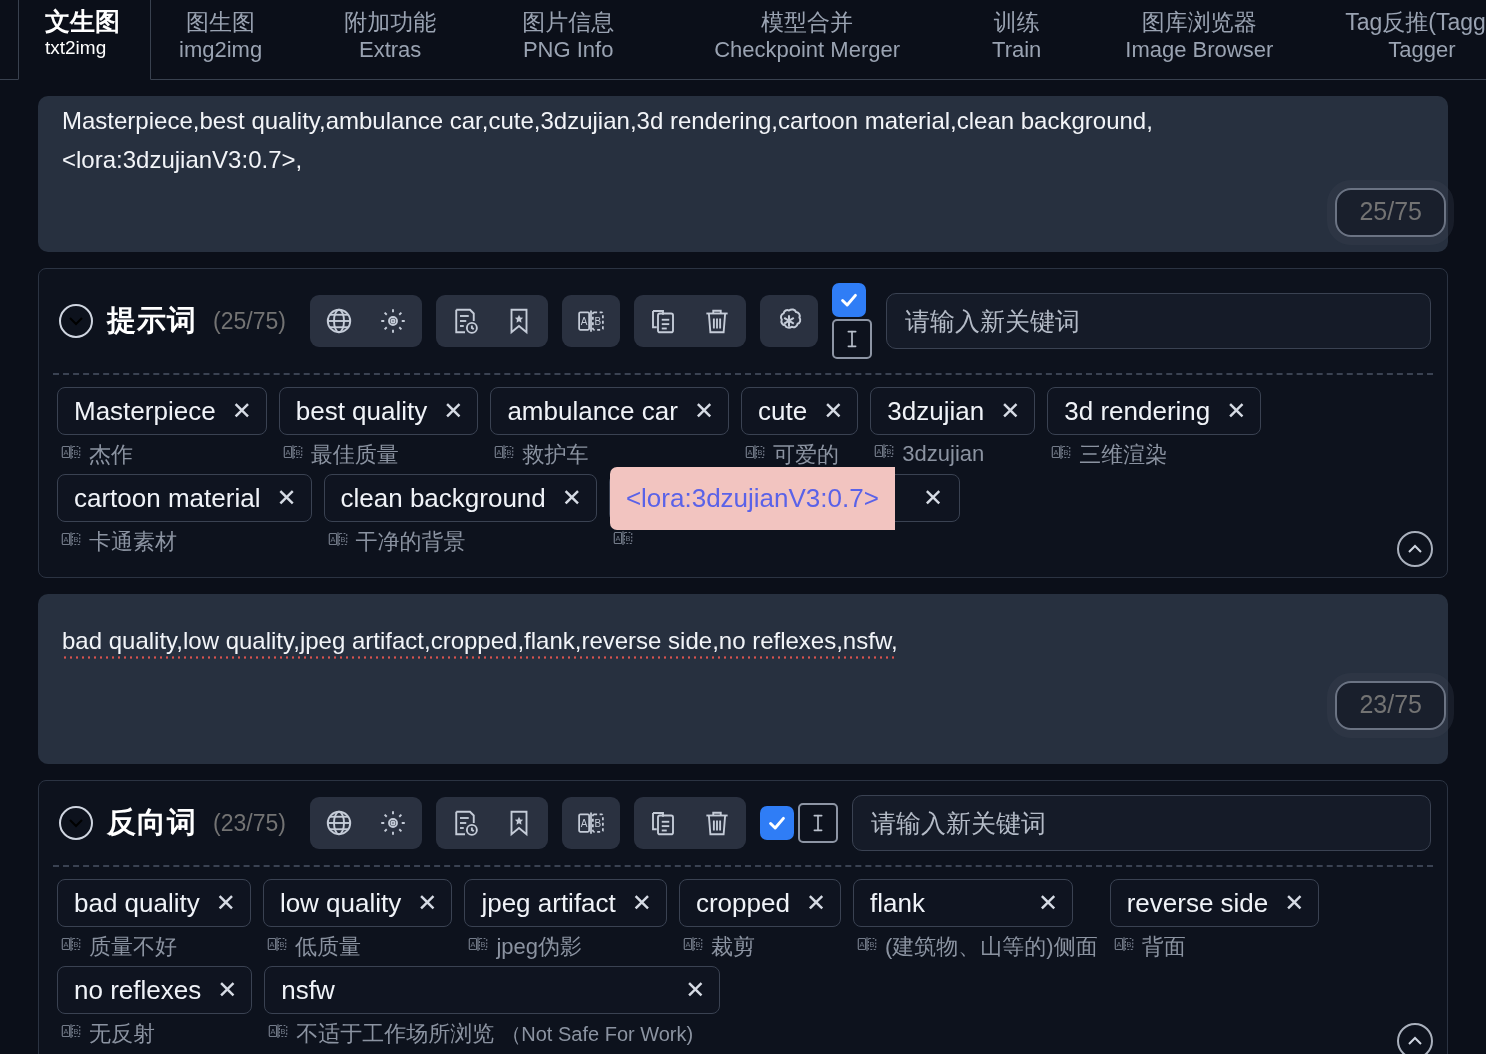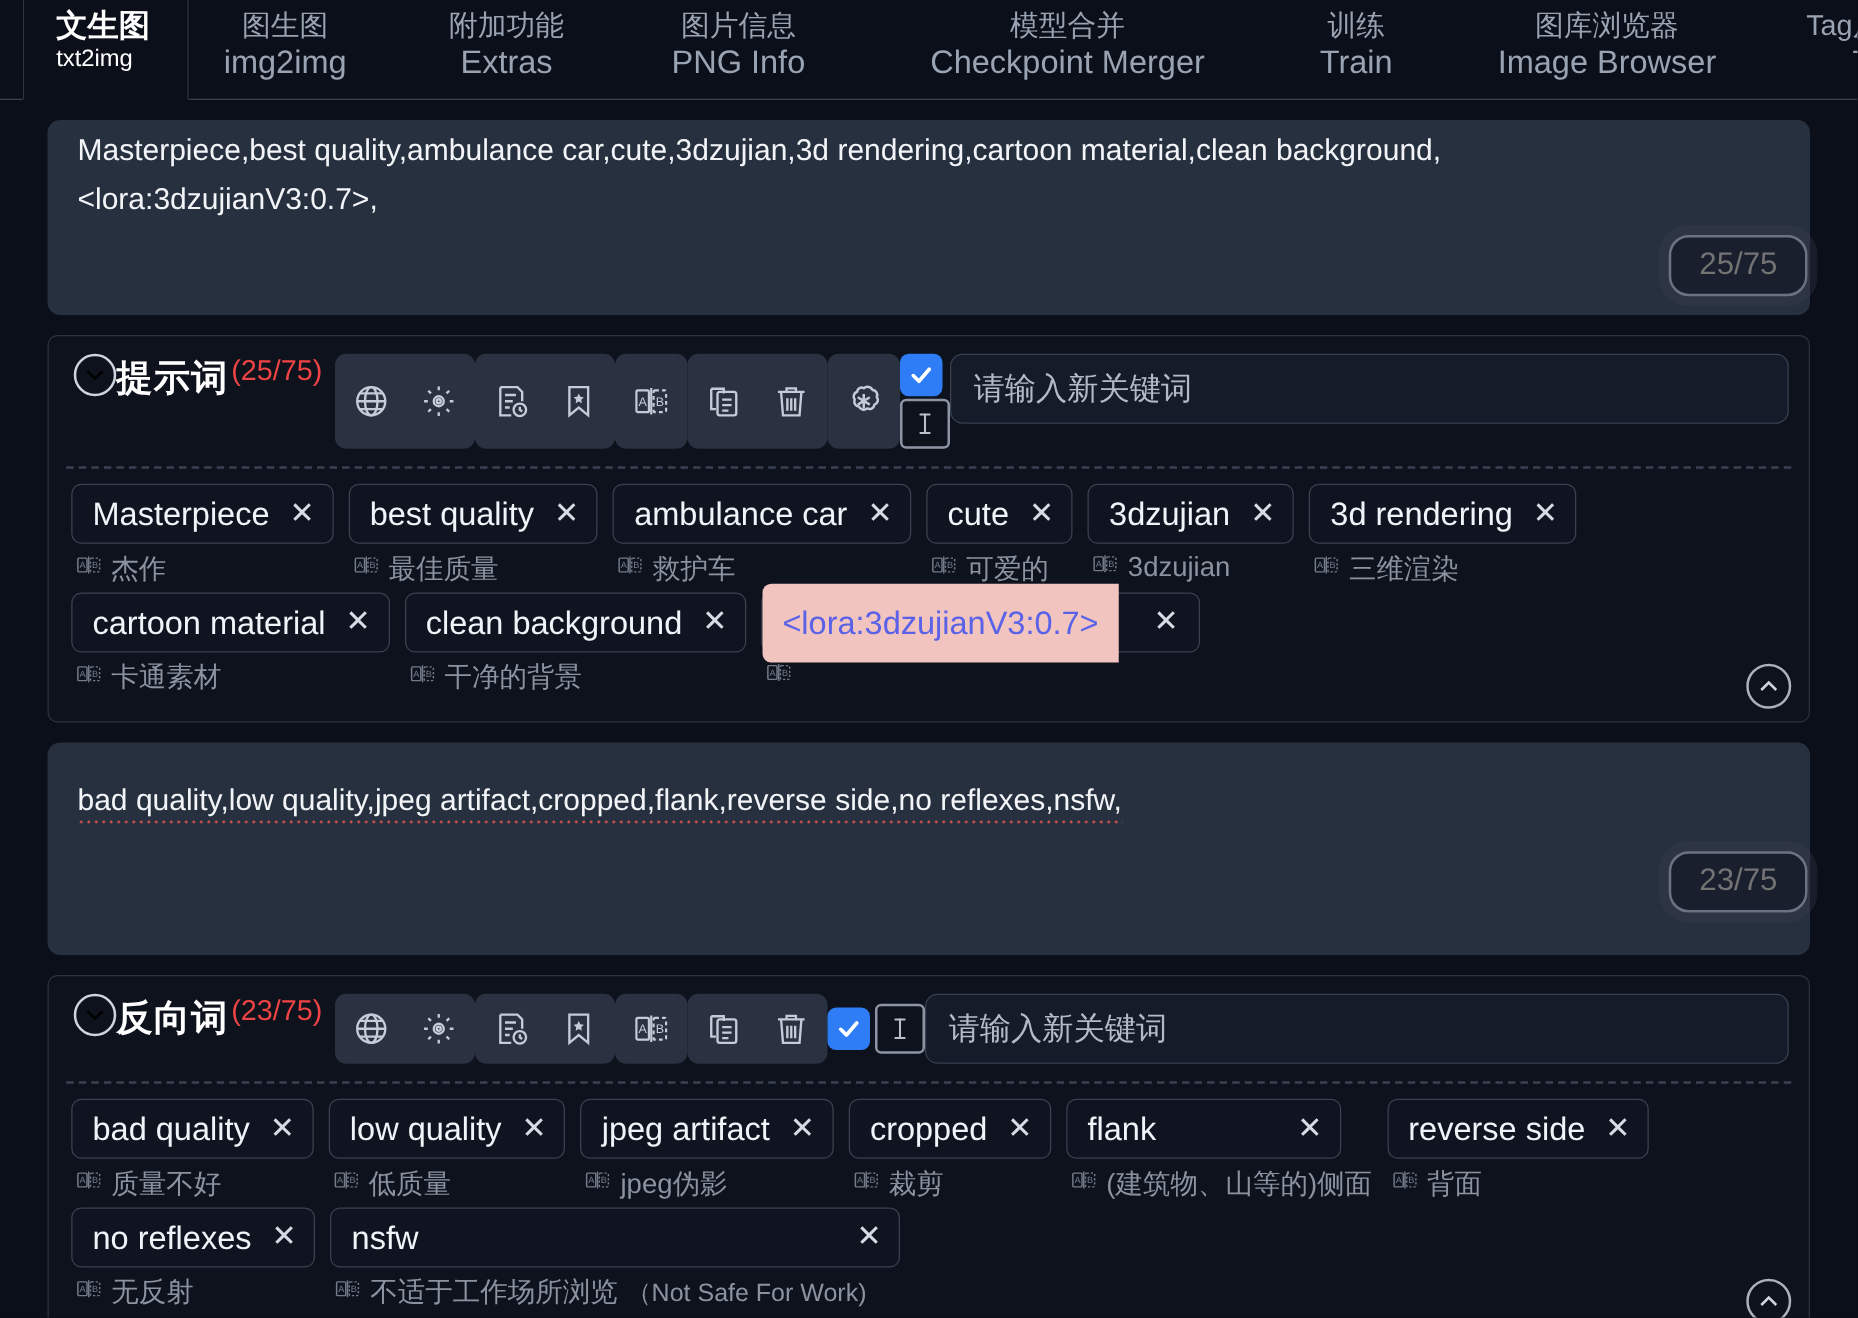--- a/index.html
+++ b/index.html
@@ -24,21 +24,21 @@
     display: flex; flex-direction: column;
     align-items: center; justify-content: center;
     padding: 8px 22px 10px 22px;
     color: #9aa3b2;
     line-height: 1.18;
     white-space: nowrap;
     height: 84px;
     position: relative;
   }
   .tab .cn { font-size: 23px; }
-  .tab .en { font-size: 26px; }
+  .tab .en { font-size: 22px; }
   .tab.active {
     color: #ffffff;
     background: #0b0f19;
     border: 1px solid #39414f;
     border-bottom: 1px solid #0b0f19;
     border-radius: 10px 10px 0 0;
     align-items: flex-start;
     padding-left: 26px; padding-right: 30px;
     margin-bottom: -1px;
     height: 92px;
@@ -95,32 +95,33 @@
 
   
   .section {
     margin-top: 16px;
     border: 1px solid #2b3342;
     border-radius: 8px;
     background: #0d121d;
     position: relative;
   }
   .sec-head {
-    display: flex; 
+    display: flex; align-items: center;
     padding: 14px 16px 14px 20px;
+    gap: 14px;
     flex-wrap: wrap;
   }
   .chev-circle {
     width: 34px; height: 34px; border-radius: 50%;
     border: 2px solid #cfd5e0;
     display: inline-flex; align-items: center; justify-content: center;
     flex: 0 0 auto;
   }
   .sec-title { font-size: 29px; font-weight: 700; color: #ffffff; letter-spacing: 1px; }
-  .sec-count { font-size: 23px; color: #ef4444; margin-left: 2px; margin-right: 10px; }
+  .sec-count { font-size: 23px; color: #737373; margin-left: 2px; margin-right: 10px; }
 
   .btn-group {
     background: #2a3140;
     border-radius: 9px;
     display: flex; align-items: center;
     padding: 7px 10px;
     gap: 16px;
     flex: 0 0 auto;
   }
   .icon-btn {

